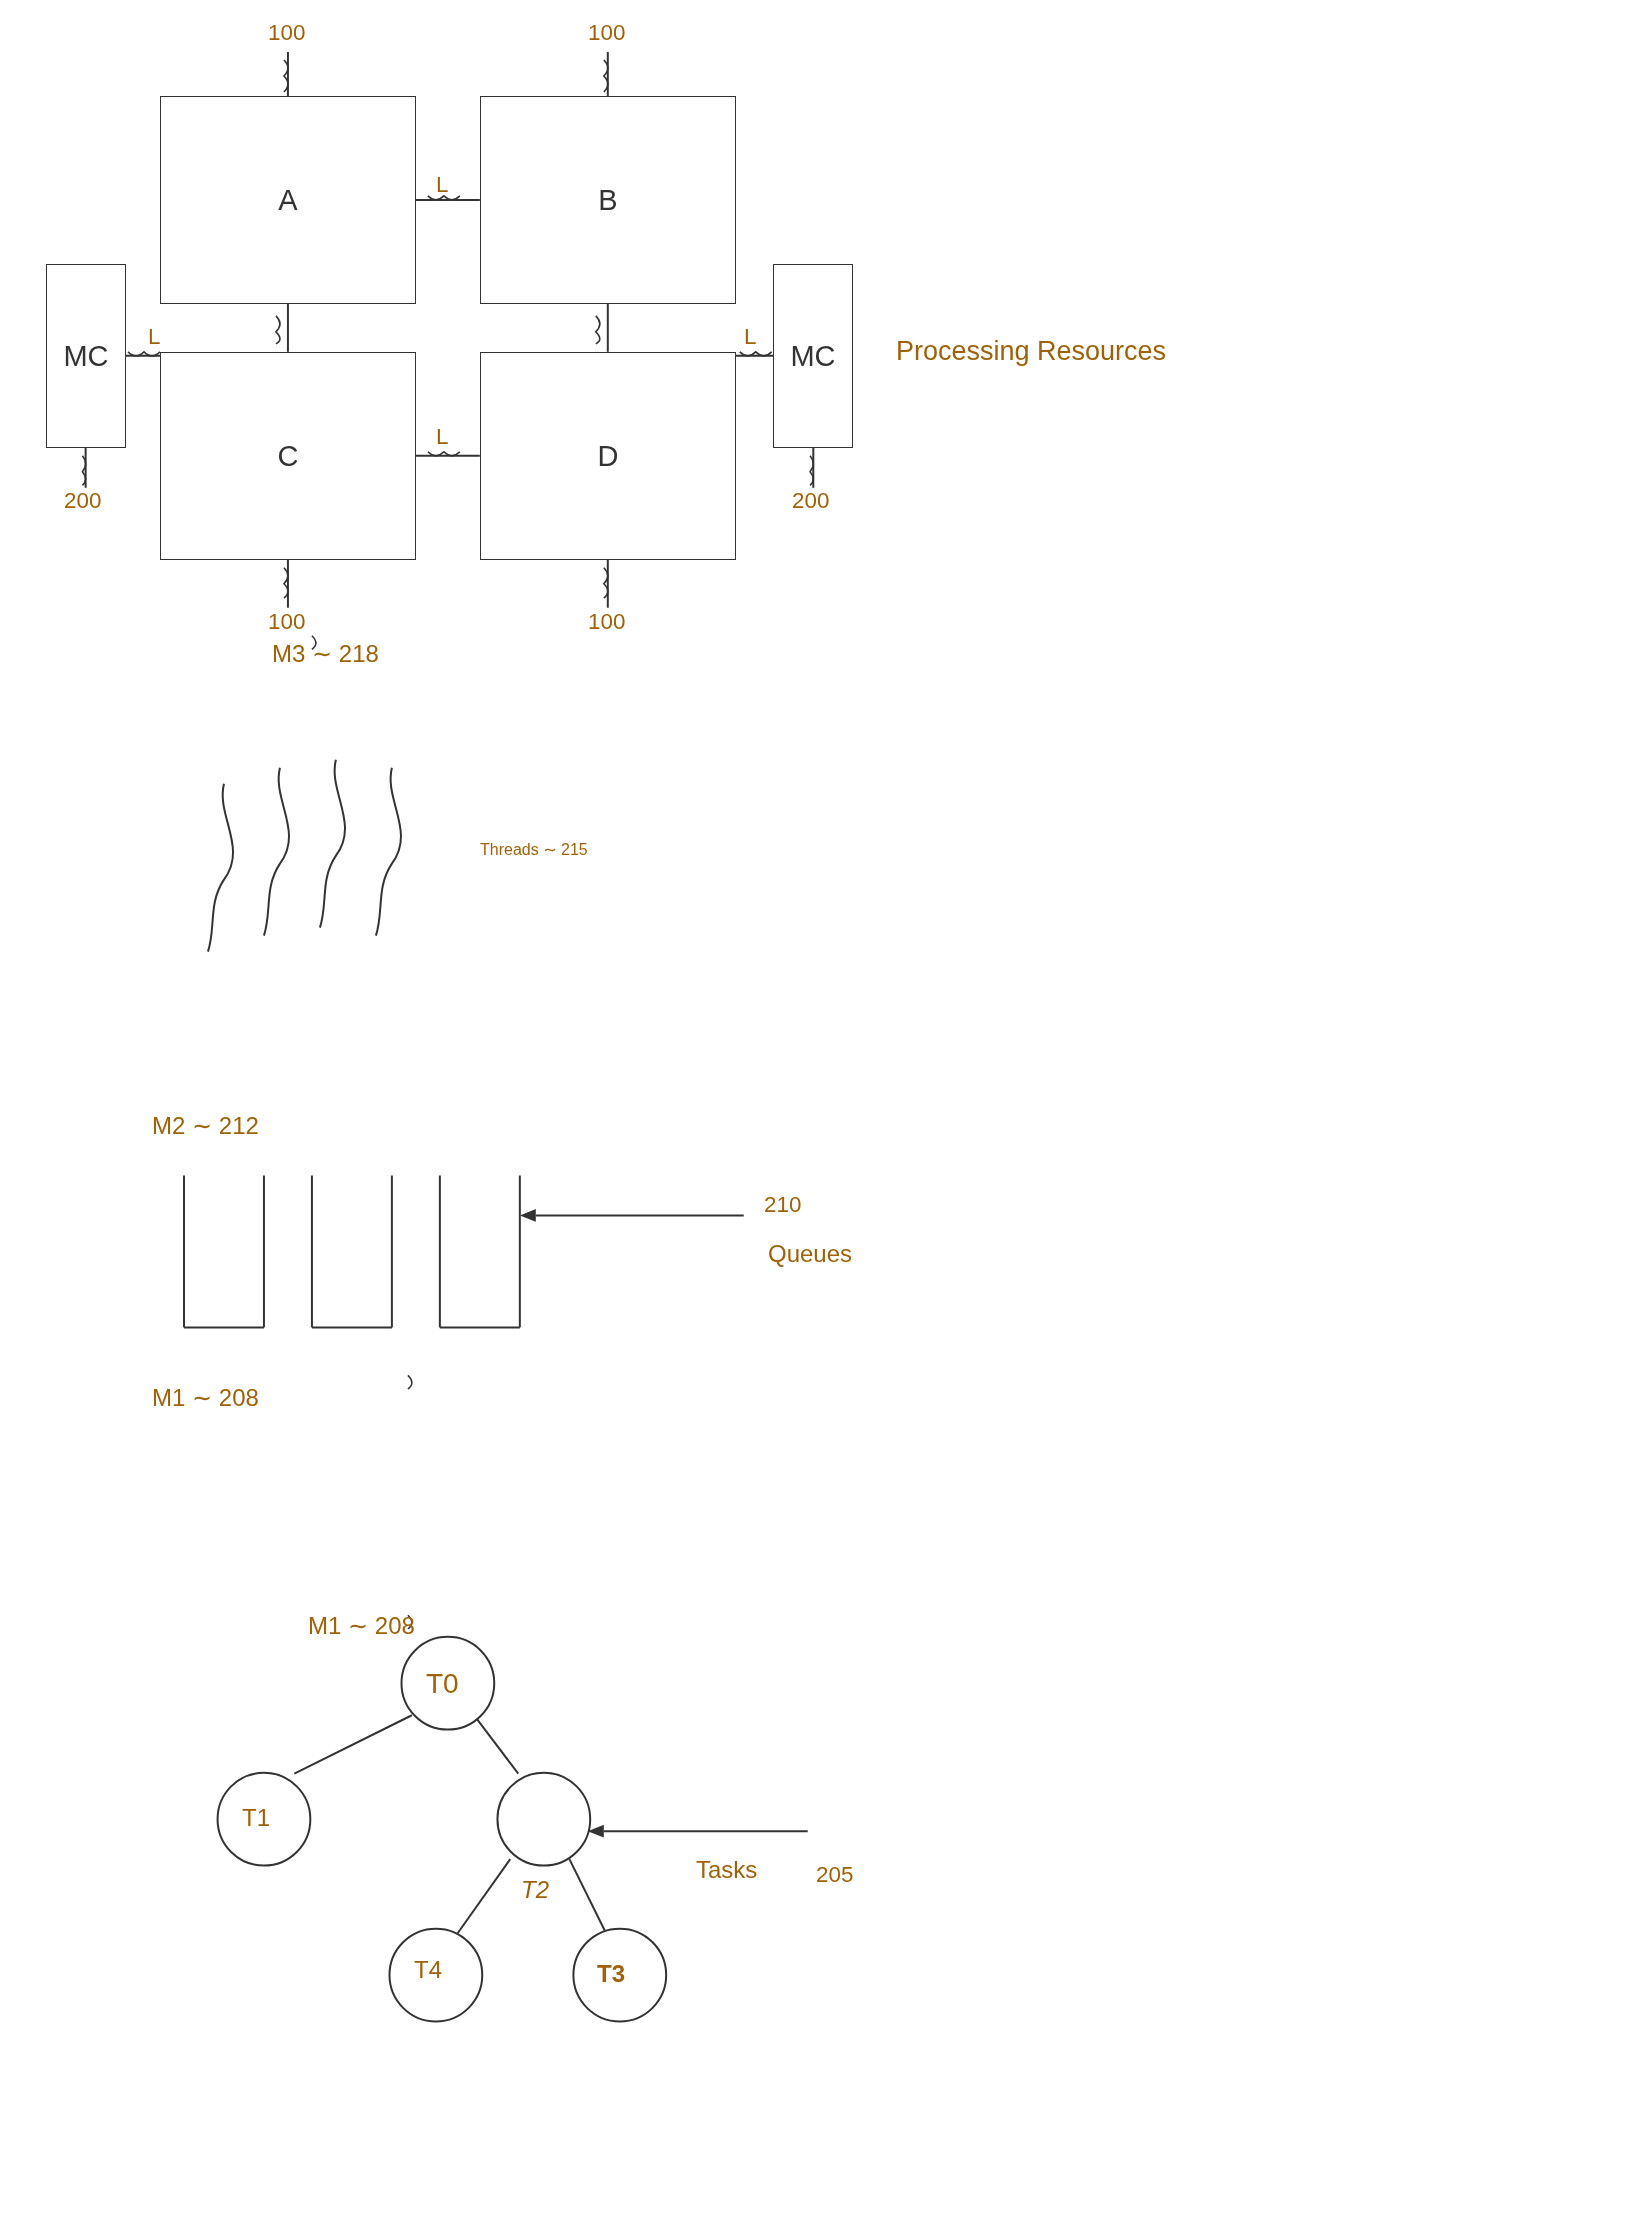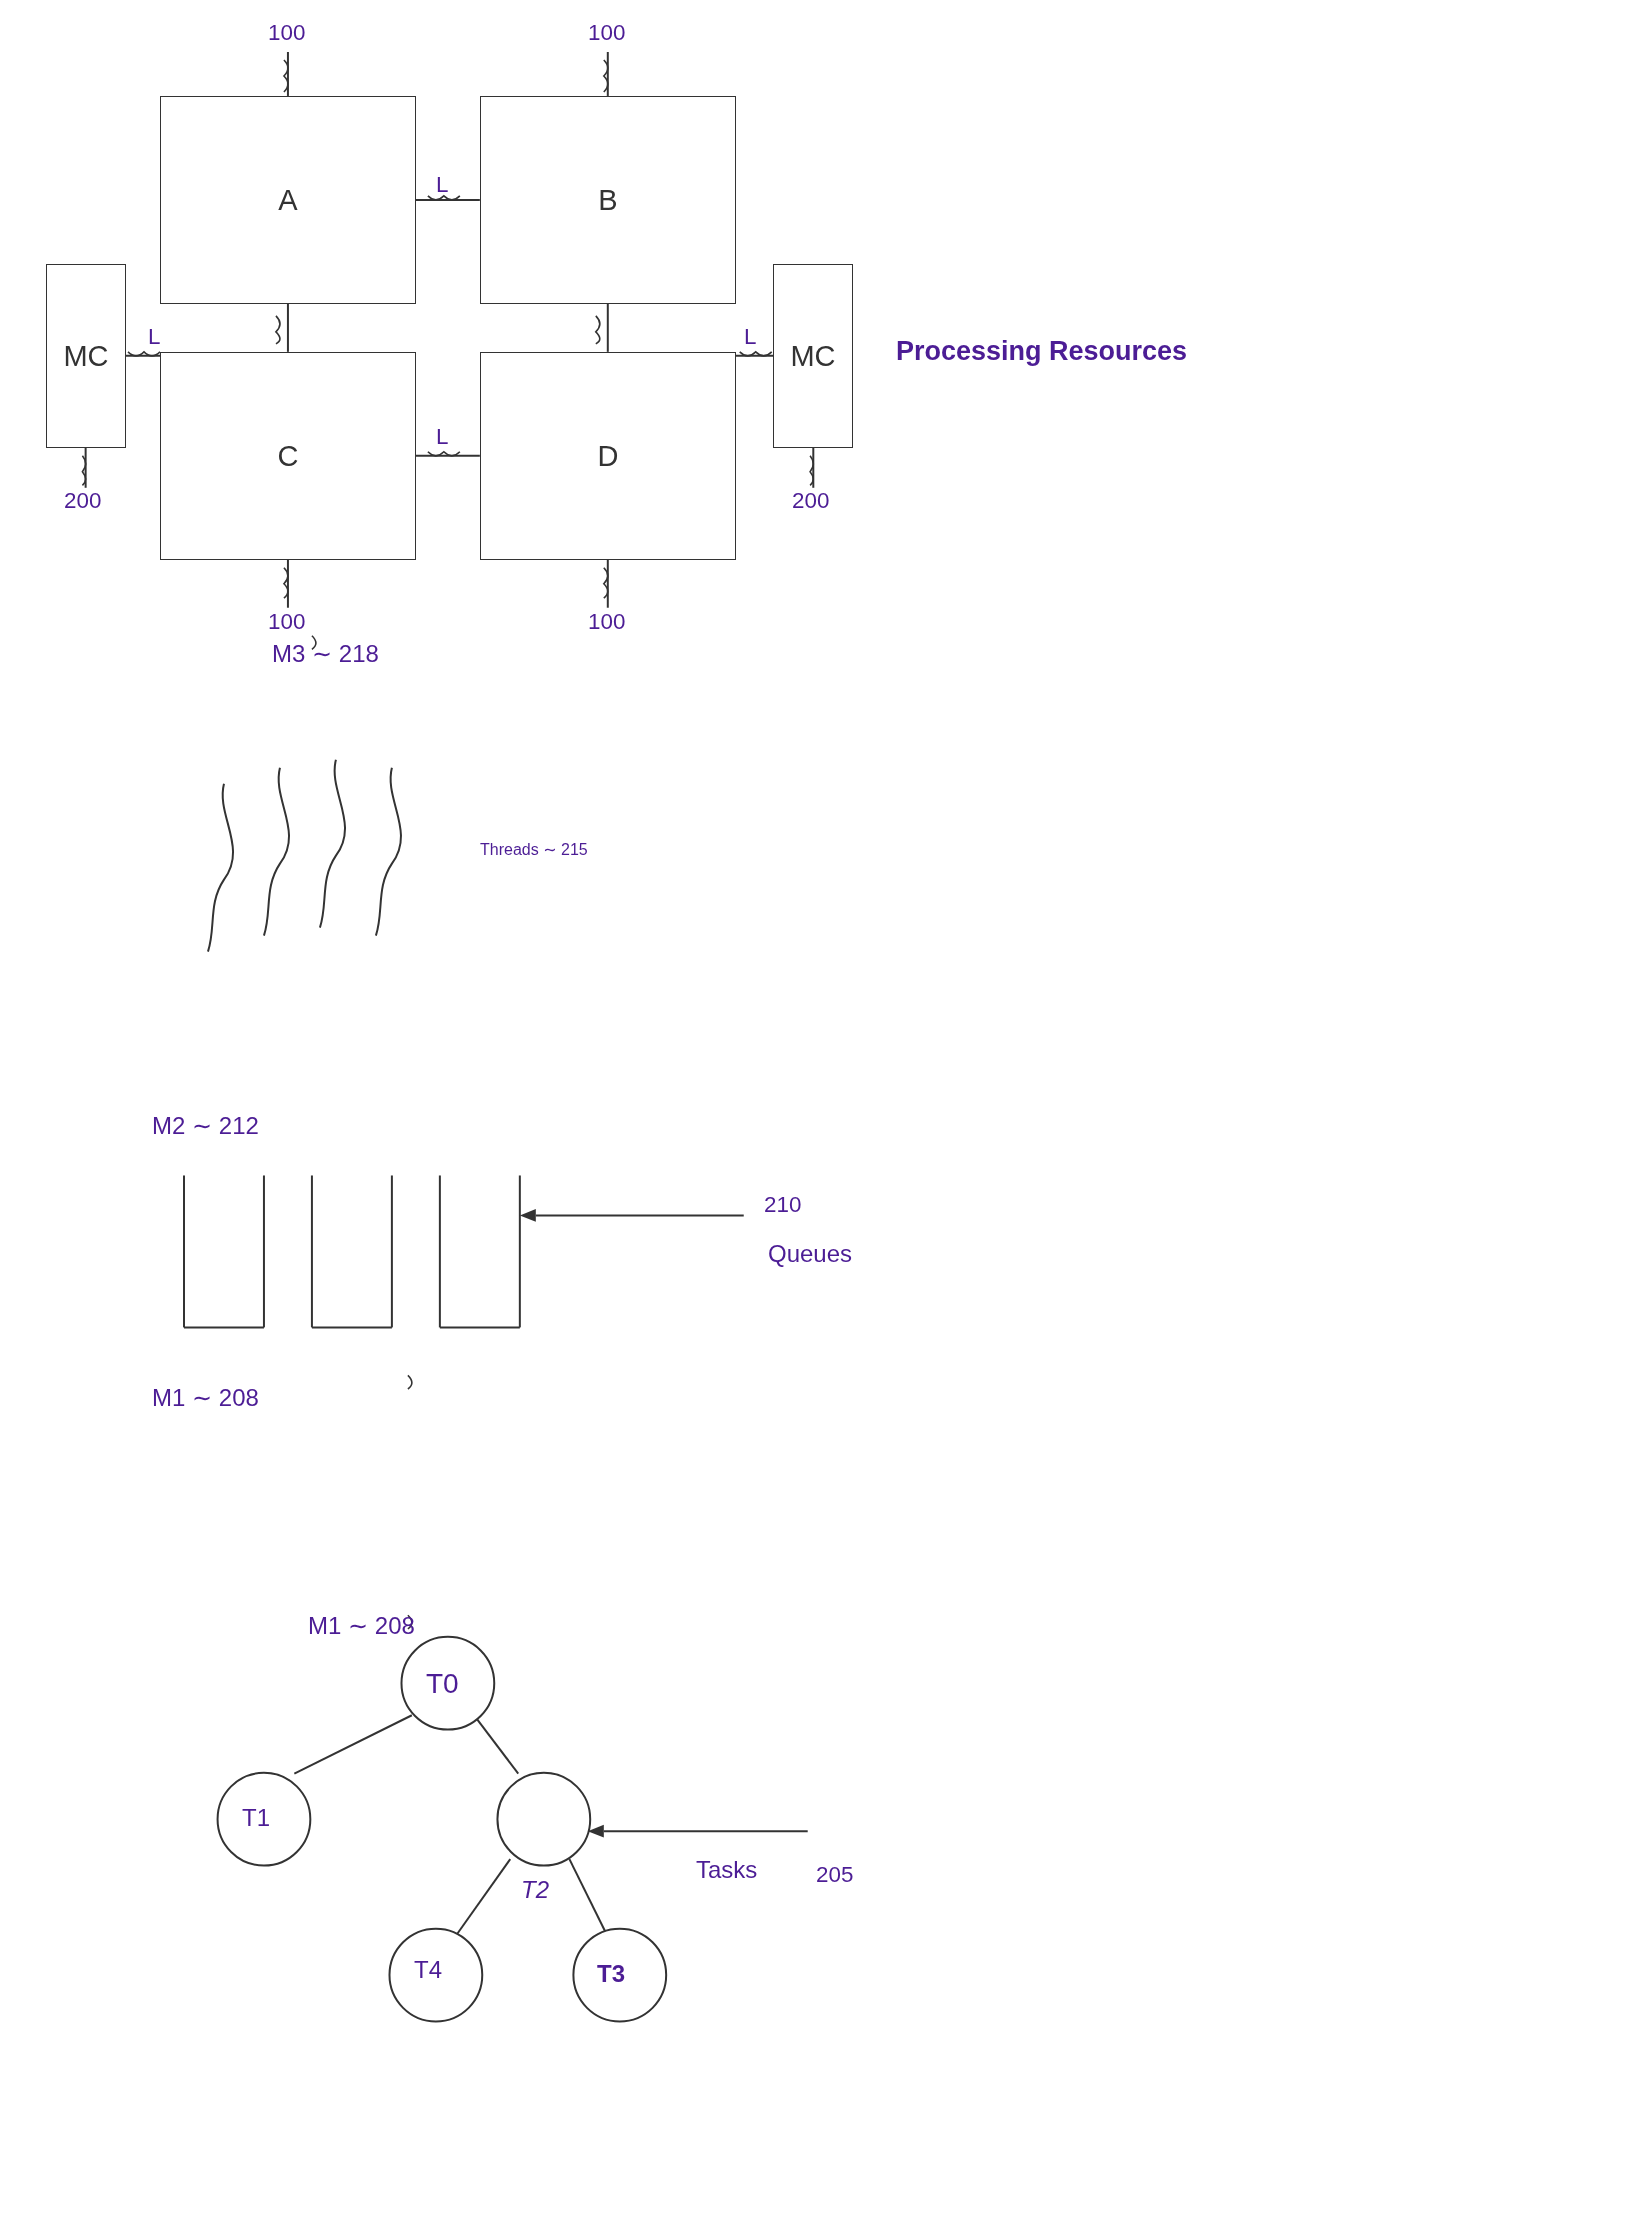--- a/index.html
+++ b/index.html
@@ -13,21 +13,21 @@
     }
     .diagram-container {
       position: relative;
       width: 1645px;
       height: 2227px;
     }
     
     .label {
       position: absolute;
       font-size: 22.4px;
-      color: #4c1d95;
+      color: #a16207;
       font-family: Arial, sans-serif;
     }
     
     .box {
       position: absolute;
       border: 1.6px solid #333;
       background: #fff;
       display: flex;
       align-items: center;
       justify-content: center;
@@ -170,21 +170,21 @@
 
   <div class="label" style="left:64px;top:488px;">200</div>
 
   <div class="label" style="left:792px;top:488px;">200</div>
 
   <div class="label" style="left:436px;top:172px;">L</div>
   <div class="label" style="left:148px;top:324px;">L</div>
   <div class="label" style="left:744px;top:324px;">L</div>
   <div class="label" style="left:436px;top:424px;">L</div>
 
-  <div class="label" style="left:896px;top:336px;font-size:27px;font-weight:bold;">Processing Resources</div>
+  <div class="label" style="left:896px;top:336px;font-size:27px;">Processing Resources</div>
 
   <div class="label" style="left:272px;top:640px;font-size:24px;">M3 ∼ 218</div>
 
   <div class="label" style="left:480px;top:840px;font-size:16px;">Threads ∼ 215</div>
 
   <div class="label" style="left:152px;top:1112px;font-size:24px;text-align:center;">M2 ∼ 212</div>
 
   <div class="label" style="left:768px;top:1240px;font-size:24px;text-align:right;">Queues</div>
 
   <div class="label" style="left:764px;top:1192px;font-size:22.4px;">210</div>

